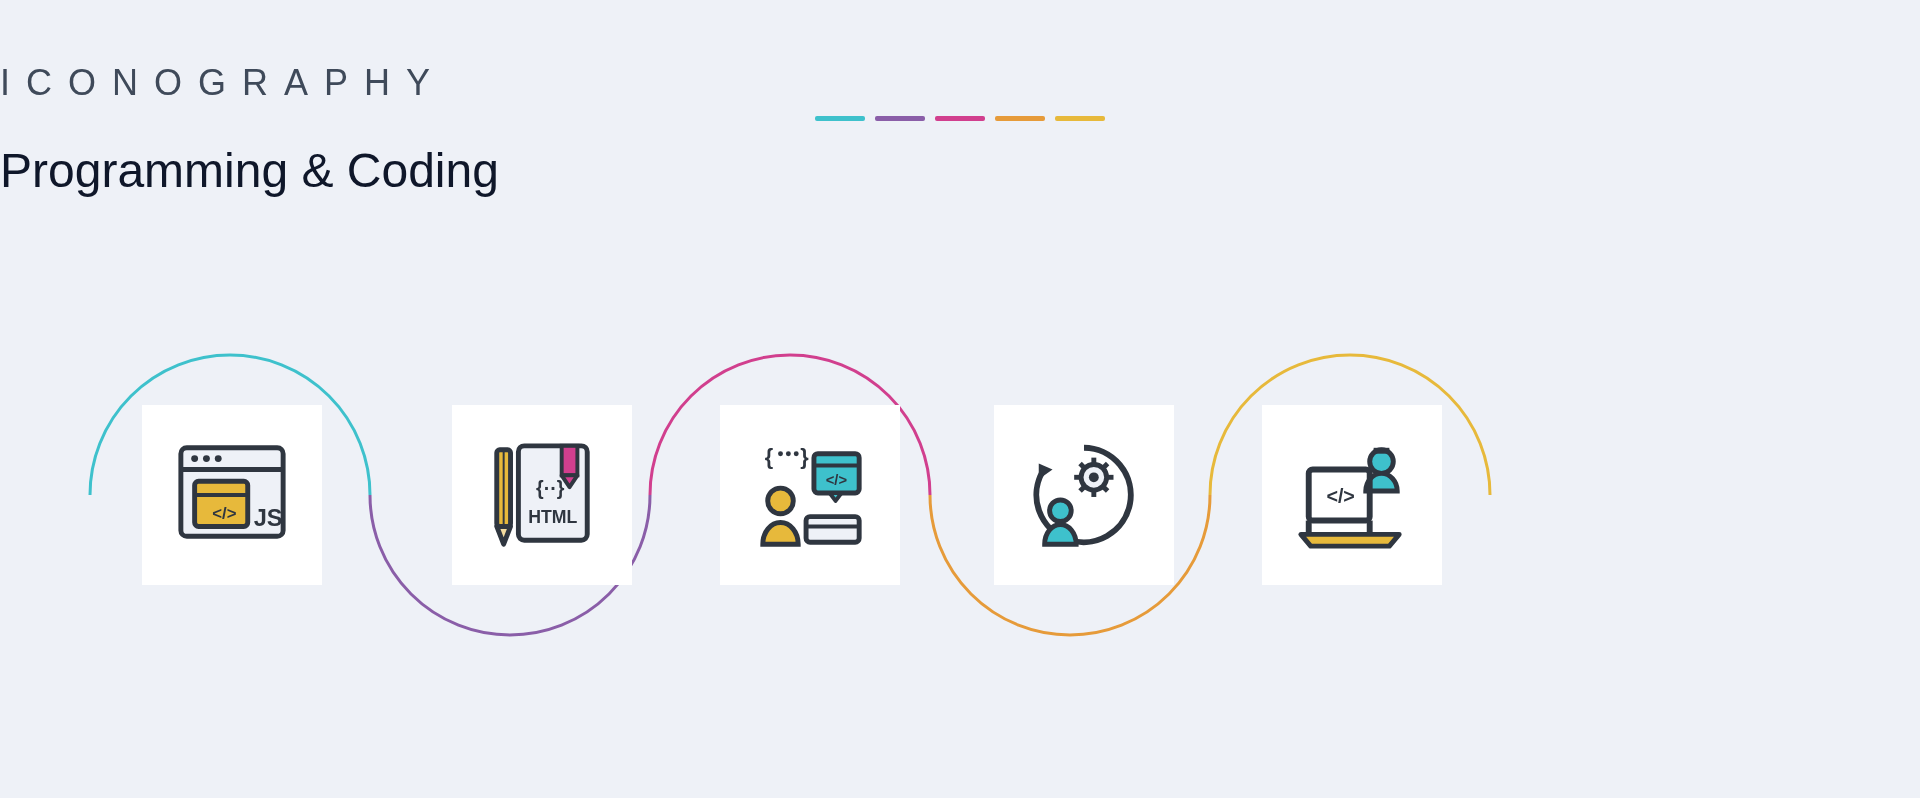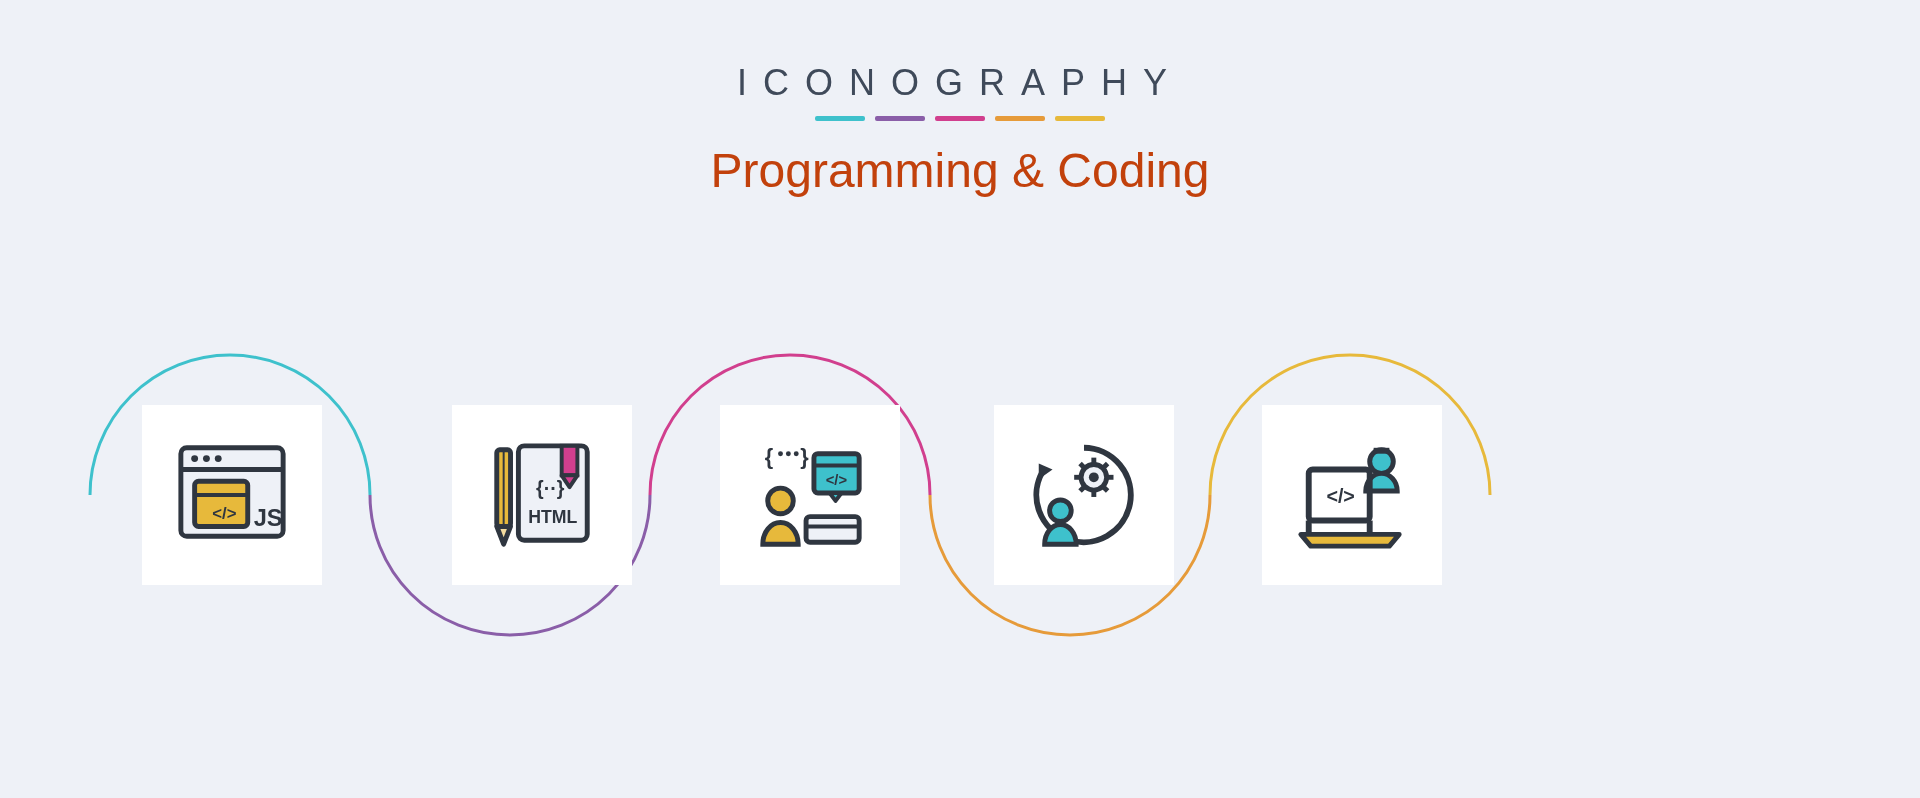--- a/index.html
+++ b/index.html
@@ -6,21 +6,21 @@
   body {
     width: 1920px;
     height: 798px;
     background: #eef1f7;
     font-family: "Segoe UI", "Helvetica Neue", Arial, sans-serif;
     position: relative;
     overflow: hidden;
   }
   .header {
     width: 100%;
-    text-align: center;
+    text-align: left;
     padding-top: 62px;
   }
   .brand {
     font-size: 36px;
     letter-spacing: 16px;
     color: #3f4a5a;
     font-weight: 400;
   }
   .underline-row {
     margin-top: 12px;
@@ -29,21 +29,21 @@
     gap: 10px;
   }
   .ul-seg {
     width: 50px;
     height: 5px;
     border-radius: 2px;
   }
   .title {
     margin-top: 22px;
     font-size: 48px;
-    color: #c2410c;
+    color: #0f172a;
     font-weight: 400;
   }
   .stage {
     position: absolute;
     top: 270px;
     left: 0;
     width: 1920px;
     height: 460px;
   }
   svg.path {

